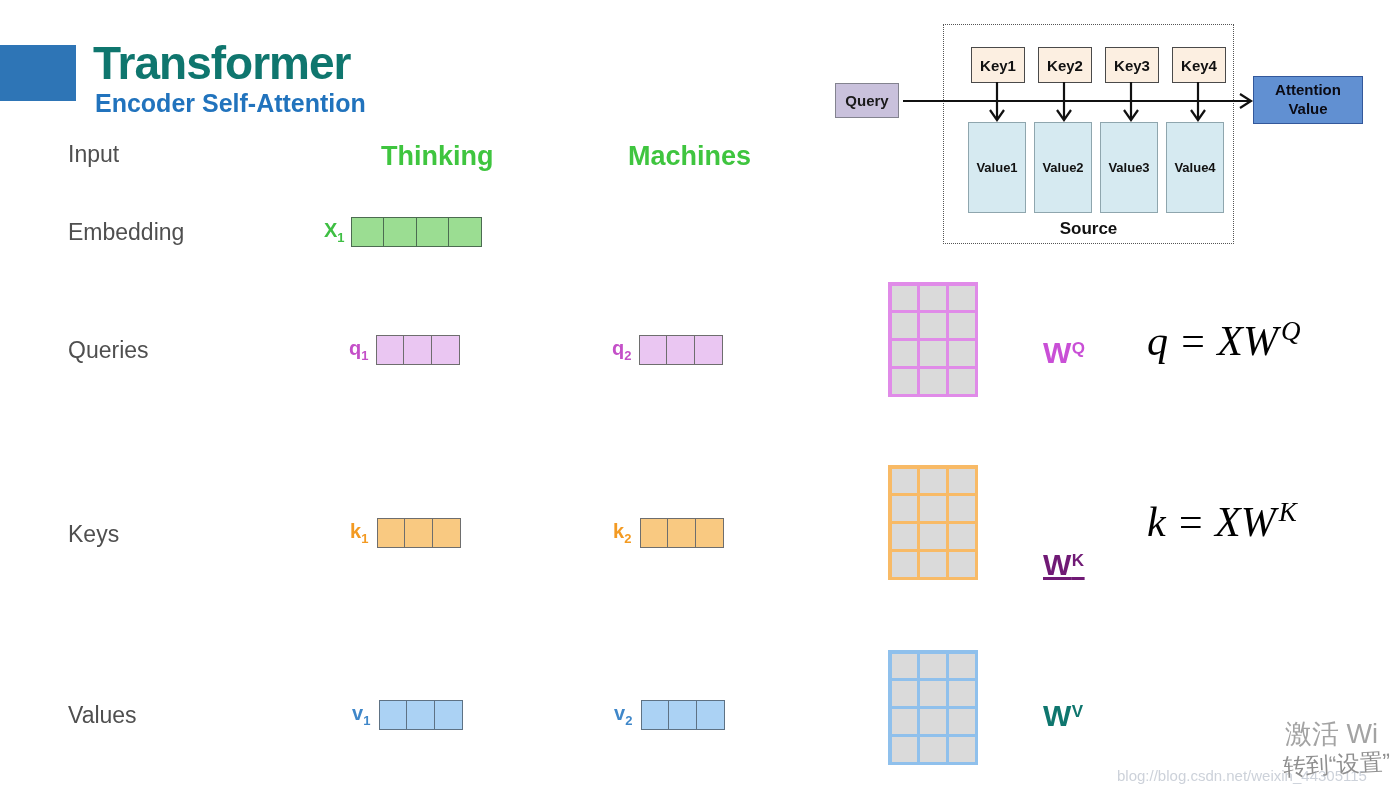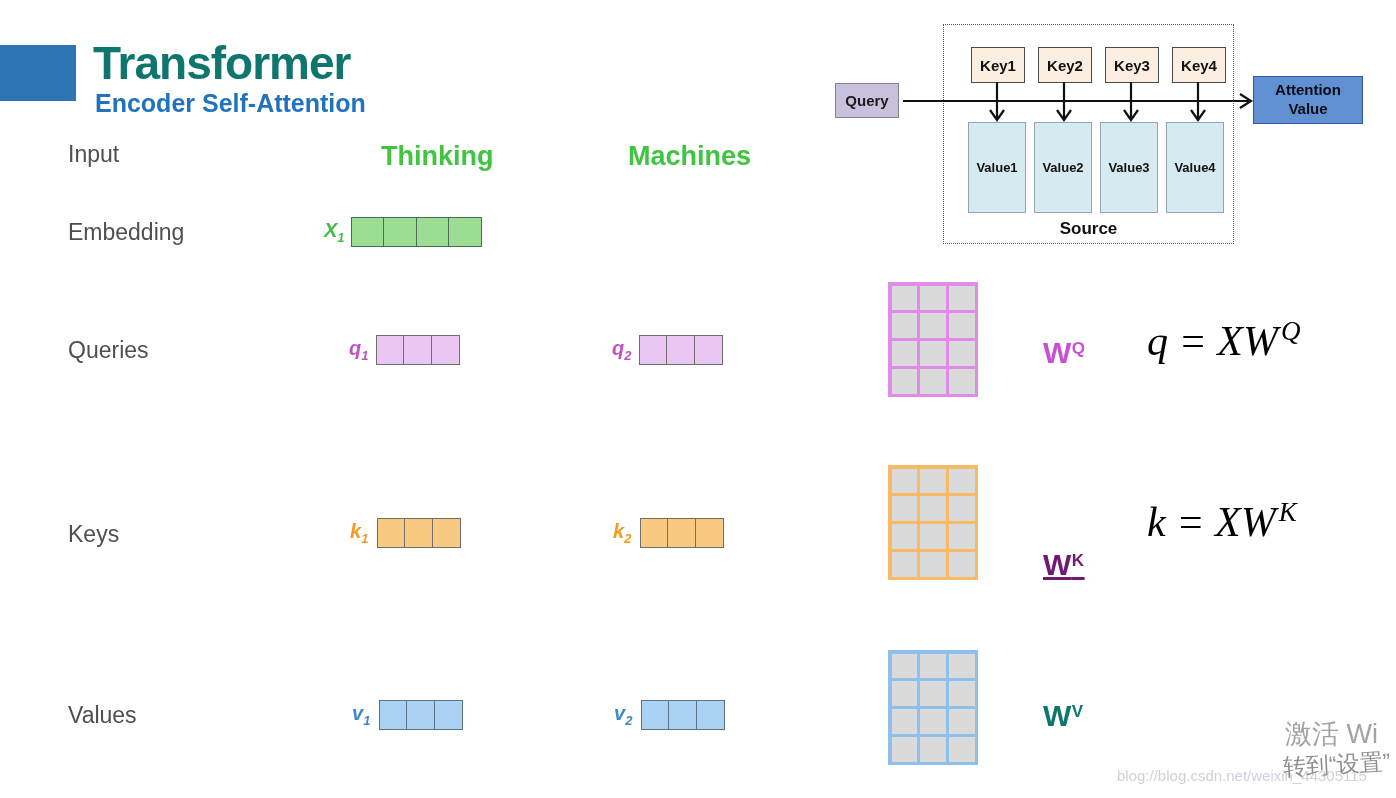--- a/index.html
+++ b/index.html
@@ -11,21 +11,21 @@
   .title{position:absolute;left:93px;top:36px;margin:0;font-size:46px;font-weight:bold;
          color:#0f766e;letter-spacing:-1px;}
   .subtitle{position:absolute;left:95px;top:89px;margin:0;font-size:25px;font-weight:bold;color:#2173BD;}
 
   
   .row-label{position:absolute;left:68px;font-size:23px;color:#4F4F4F;}
   .word{position:absolute;font-size:27px;font-weight:bold;color:#3FC53F;}
 
   
   .vec{position:absolute;display:flex;align-items:center;}
-  .vec-label{font-weight:bold;font-size:20px;width:27px;flex:none;font-style:italic;}
+  .vec-label{font-weight:bold;font-size:20px;width:27px;flex:none;}
   .vec-label sub{font-size:13px;}
   .green{color:#3FBF44}.magenta{color:#C44FC8}.orange{color:#F39A22}.blue{color:#3F87C9}
   .cells{display:flex;}
   .cell{box-sizing:border-box;height:30px;border:1.6px solid #666;}
   .cell + .cell{margin-left:-1.6px;}
   .x-cell{width:34px;background:#9BDD92;border-color:#4C6B51;}
   .q-cell{width:29px;background:#EAC6F2;border-color:#6E6E6E;}
   .k-cell{width:29px;background:#F9C981;border-color:#6E6E6E;}
   .v-cell{width:29px;background:#ABD2F4;border-color:#5E7284;}
 

